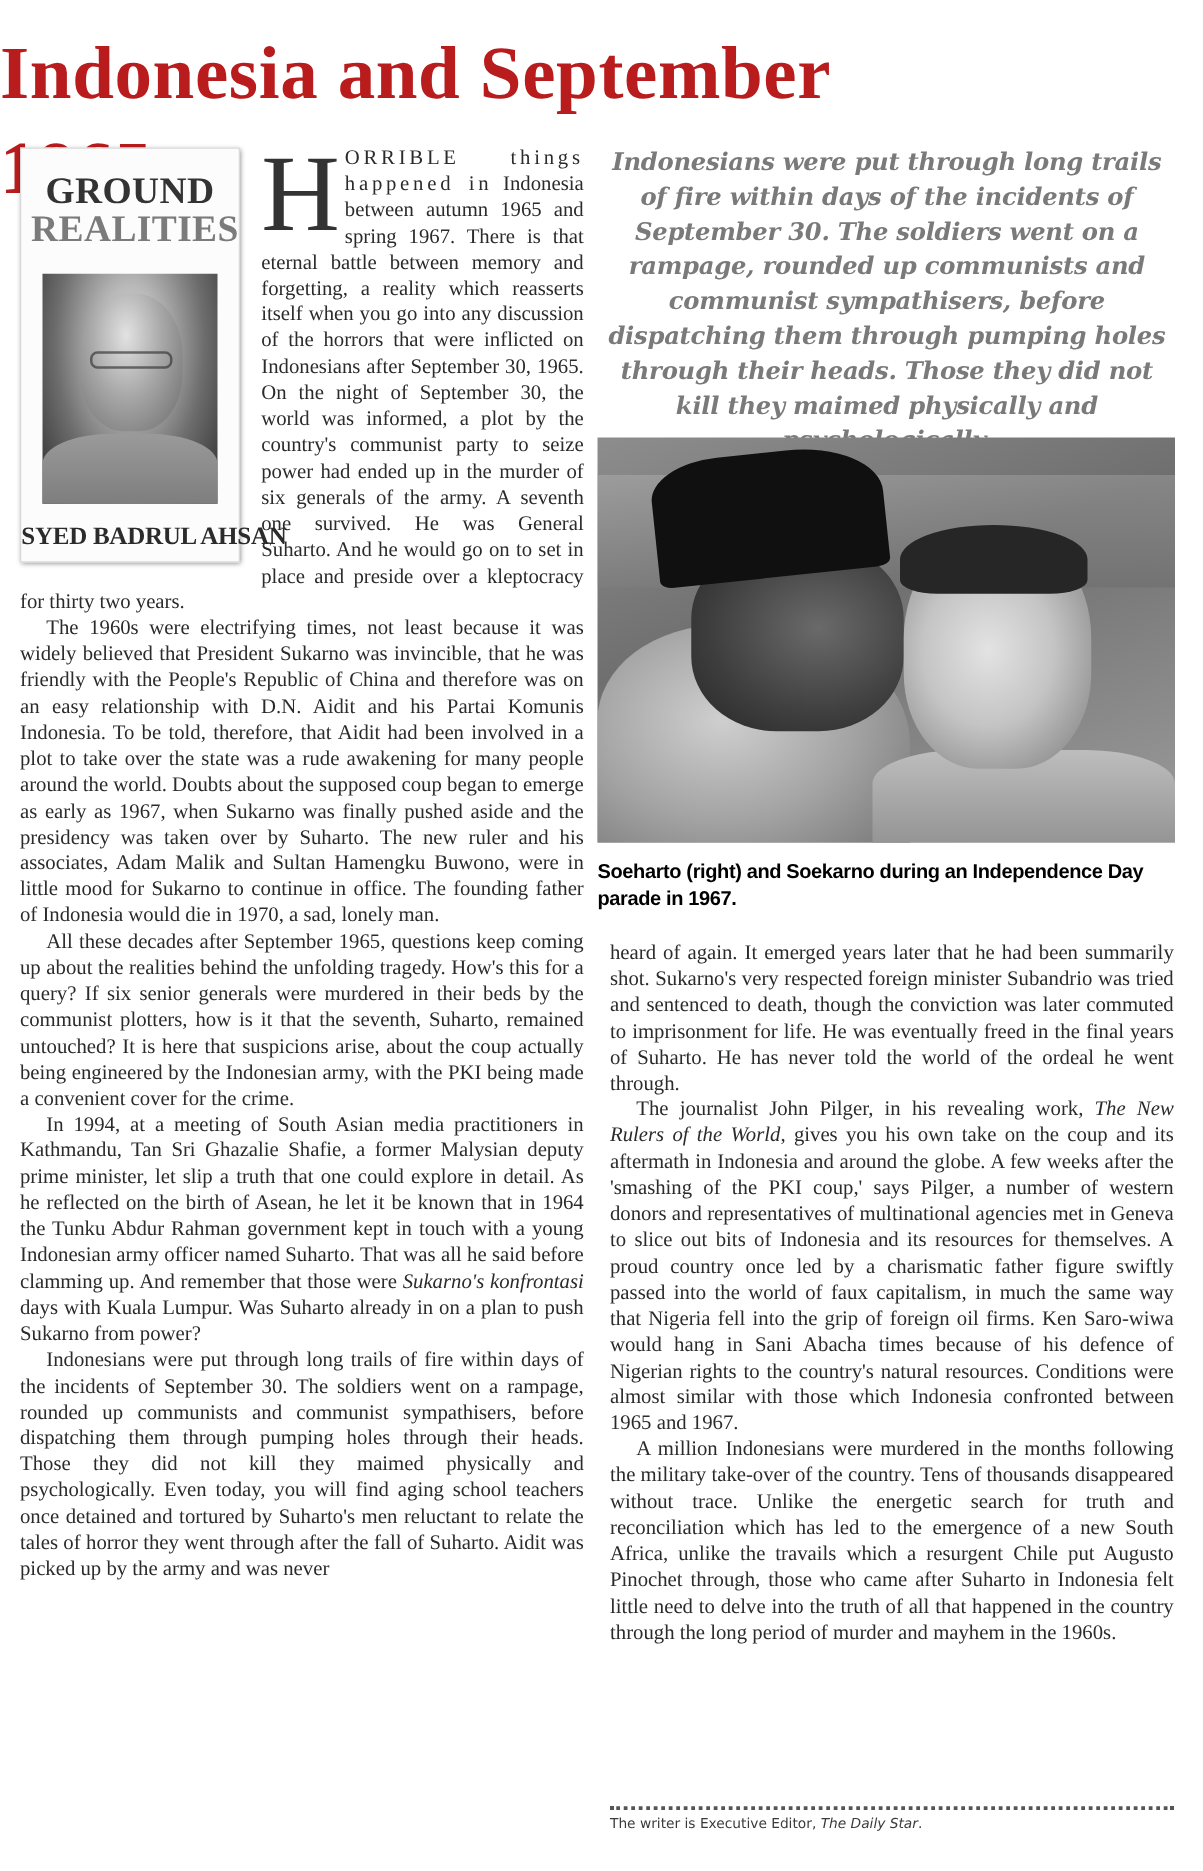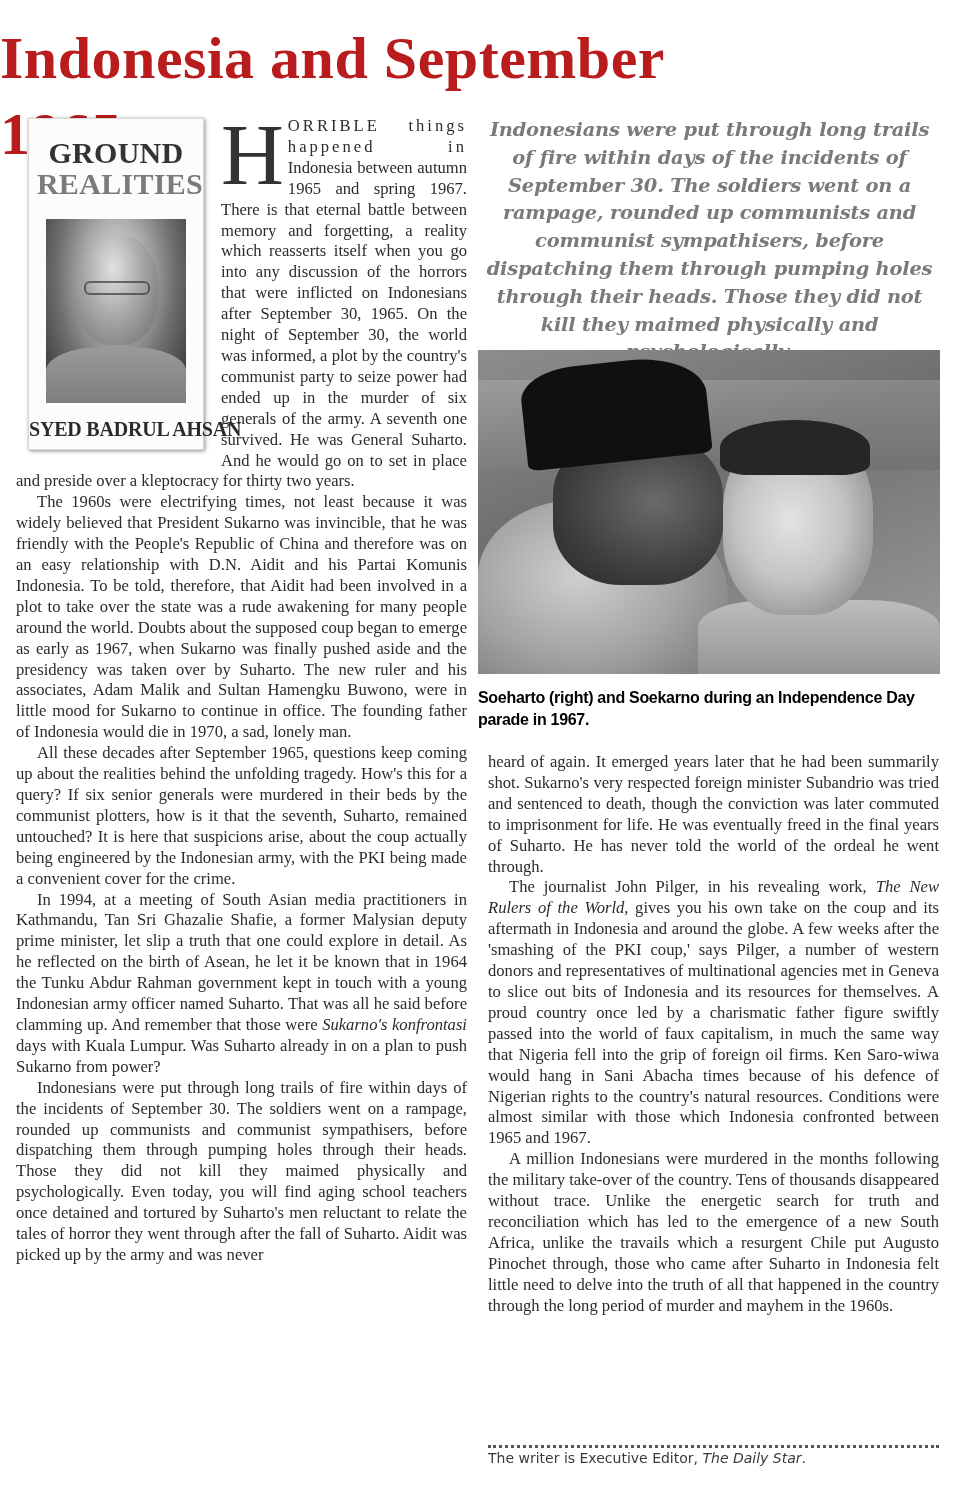--- a/index.html
+++ b/index.html
@@ -14,21 +14,21 @@
 
   .col-left {
     position: absolute; left: 16px; top: 116px; width: 451px;
     font-family: "Liberation Serif", serif; font-size: 16.6px; line-height: 20.9px;
     text-align: justify; color: #2b2b2b;
   }
   .col-left p, .col-right p { text-indent: 21px; hyphens: manual; }
   .col-left p.first { text-indent: 0; }
 
   .author-box {
-    float: left; width: 176px; height: 332px; margin: 2px 17px 6px 12px;
+    float: left; width: 176px; height: 332px; margin: 2px 17px 6px 0;
     background: #fcfcfc; border: 1px solid #d9d9d9;
     box-shadow: 1px 1px 4px rgba(0,0,0,0.45);
     text-align: center; position: relative;
   }
   .author-box .series-1 {
     font-family: "Liberation Serif", serif; font-weight: bold; font-size: 30px;
     color: #333; line-height: 30px; margin-top: 19px; letter-spacing: 0.3px;
   }
   .author-box .series-2 {
     font-family: "Liberation Serif", serif; font-weight: bold; font-size: 30px;
@@ -98,21 +98,21 @@
     font-family: "Liberation Serif", serif; font-size: 16.6px; line-height: 20.9px;
     text-align: justify; color: #2b2b2b;
   }
   .col-right p.cont { text-indent: 0; }
 
   .footer {
     position: absolute; left: 488px; top: 1445px; width: 451px;
   }
   .footer .dots { border-top: 3px dotted #555; height: 6px; }
   .footer .line {
-    font-family: "DejaVu Sans", sans-serif; font-size: 14px; line-height: 15px; color: #3a3a3a;
+    font-family: "DejaVu Sans", sans-serif; font-size: 11px; line-height: 15px; color: #3a3a3a;
   }
   .footer .line i { font-style: italic; }
 </style>
 </head>
 <body>
 
 <h1 class="title">Indonesia and September 1965</h1>
 
 <div class="col-left">
   <div class="author-box">

